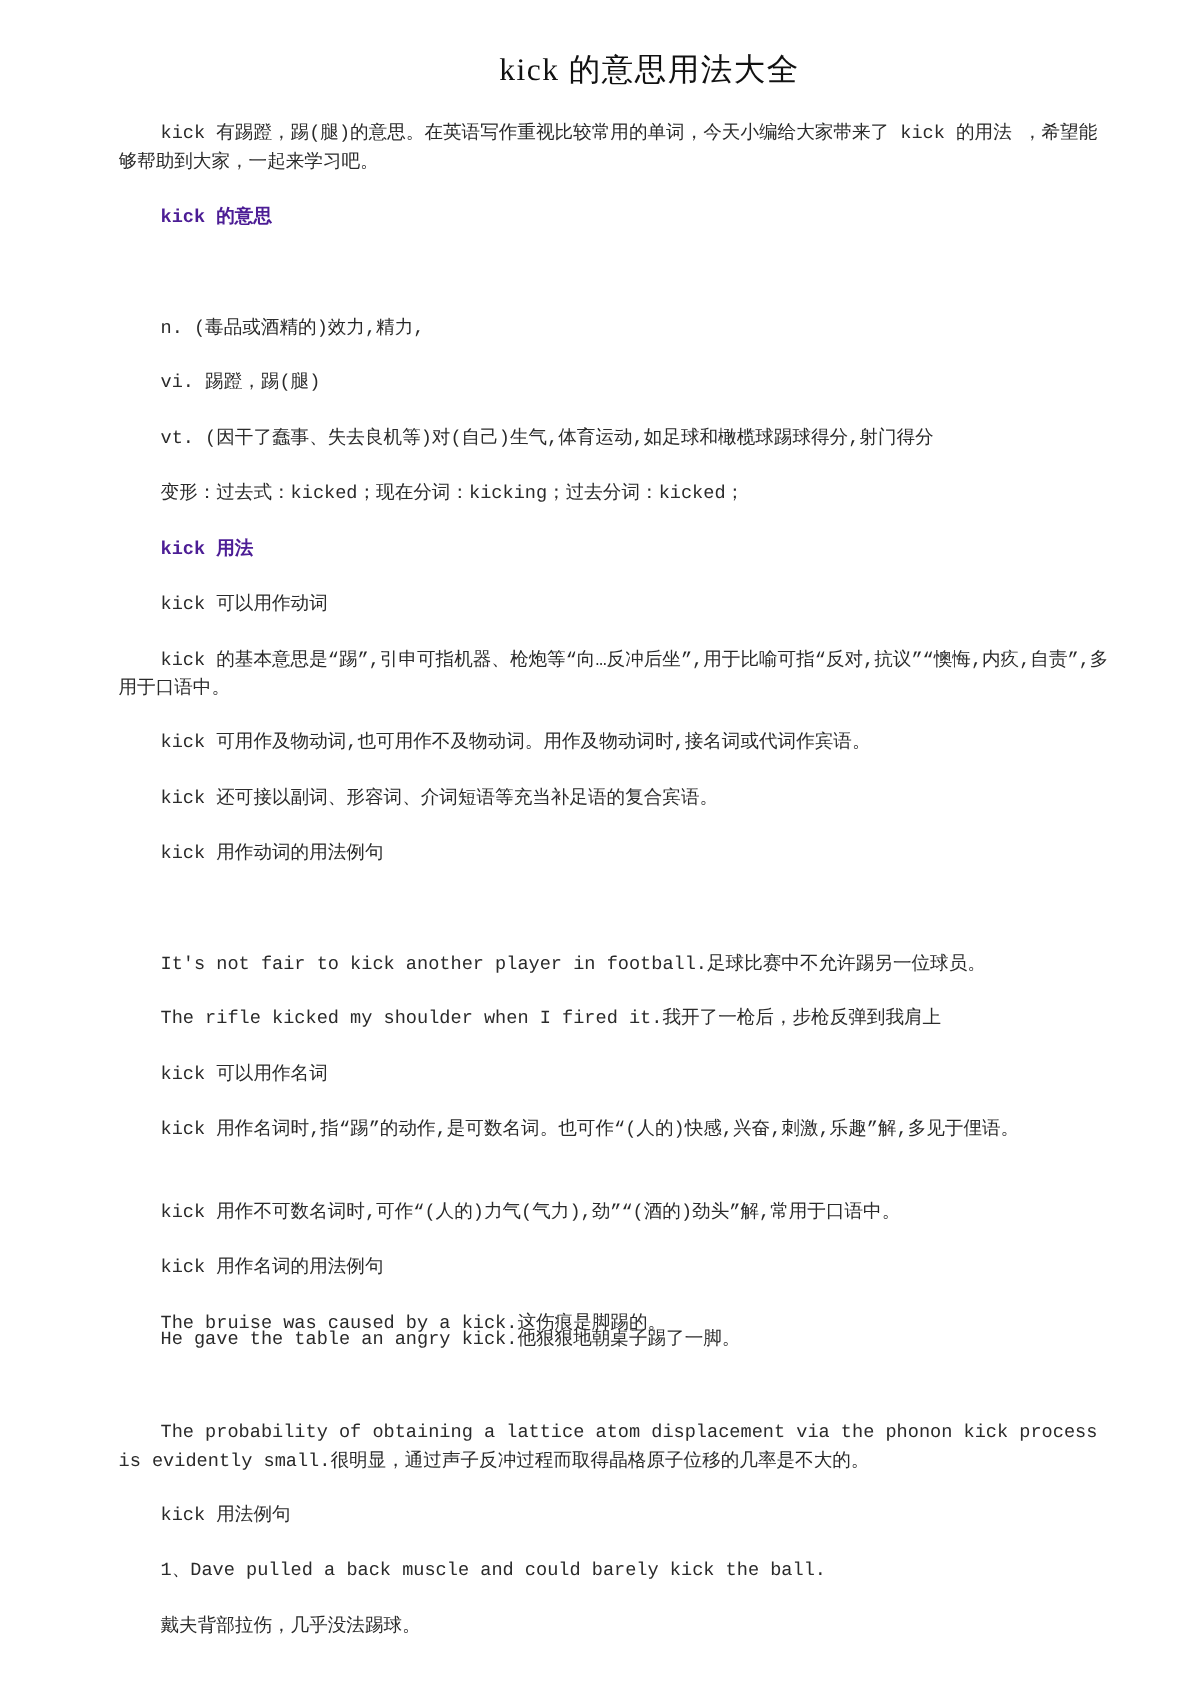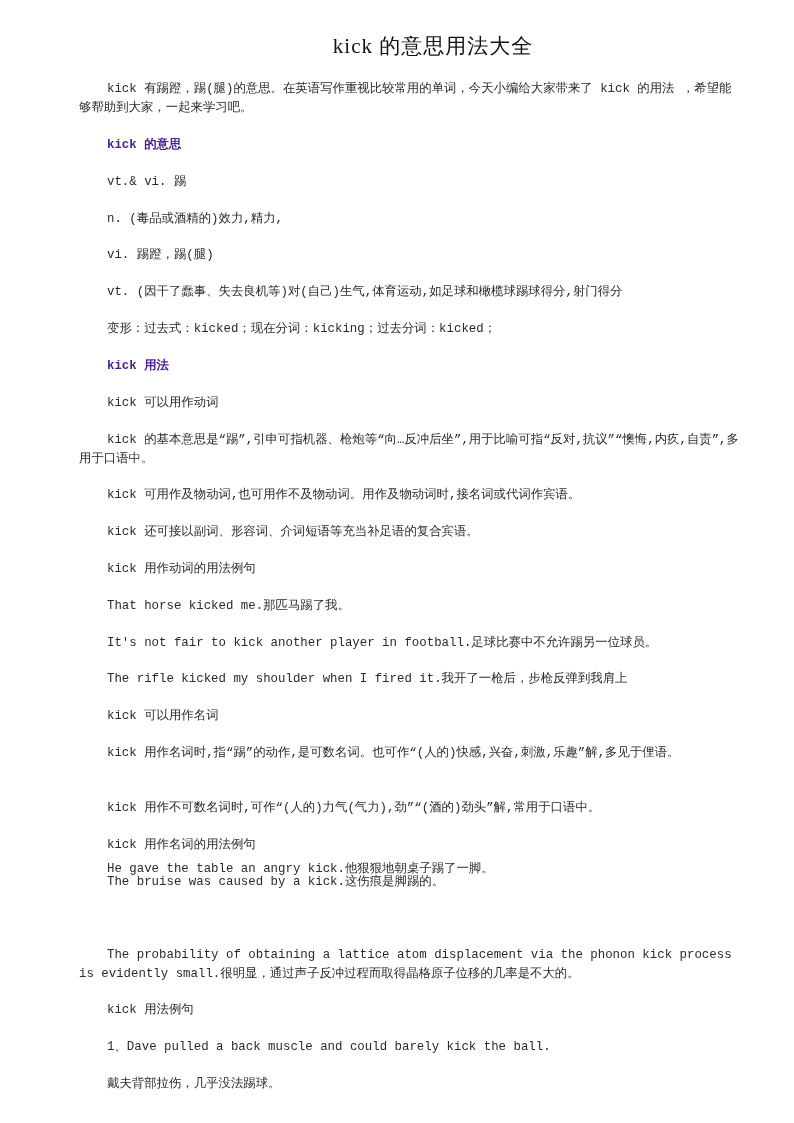--- a/index.html
+++ b/index.html
@@ -19,37 +19,35 @@
   .p.bold { font-weight: bold; color: #4c1d95; }
 </style>
 </head>
 <body>
 
 <div class="page">
   <div class="title">kick 的意思用法大全</div>
 
   <div class="p" style="top:80px">kick 有踢蹬，踢(腿)的意思。在英语写作重视比较常用的单词，今天小编给大家带来了 kick 的用法 ，希望能够帮助到大家，一起来学习吧。</div>
   <div class="p bold" style="top:136px">kick 的意思</div>
-  <div class="p" style="top:173px">vt.&amp; vi. 踢</div>
   <div class="p" style="top:210px">n. (毒品或酒精的)效力,精力,</div>
   <div class="p" style="top:246px">vi. 踢蹬，踢(腿)</div>
   <div class="p" style="top:283px">vt. (因干了蠢事、失去良机等)对(自己)生气,体育运动,如足球和橄榄球踢球得分,射门得分</div>
   <div class="p" style="top:320px">变形：过去式：kicked；现在分词：kicking；过去分词：kicked；</div>
   <div class="p" style="top:394px">kick 可以用作动词</div>
   <div class="p bold" style="top:357px">kick 用法</div>
   <div class="p" style="top:431px">kick 的基本意思是“踢”,引申可指机器、枪炮等“向…反冲后坐”,用于比喻可指“反对,抗议”“懊悔,内疚,自责”,多用于口语中。</div>
   <div class="p" style="top:486px">kick 可用作及物动词,也可用作不及物动词。用作及物动词时,接名词或代词作宾语。</div>
   <div class="p" style="top:523px">kick 还可接以副词、形容词、介词短语等充当补足语的复合宾语。</div>
   <div class="p" style="top:560px">kick 用作动词的用法例句</div>
-  <div class="p" style="top:597px">That horse kicked me.那匹马踢了我。</div>
   <div class="p" style="top:670px">The rifle kicked my shoulder when I fired it.我开了一枪后，步枪反弹到我肩上</div>
   <div class="p" style="top:634px">It's not fair to kick another player in football.足球比赛中不允许踢另一位球员。</div>
   <div class="p" style="top:707px">kick 可以用作名词</div>
   <div class="p" style="top:744px">kick 用作名词时,指“踢”的动作,是可数名词。也可作“(人的)快感,兴奋,刺激,乐趣”解,多见于俚语。</div>
   <div class="p" style="top:799px">kick 用作不可数名词时,可作“(人的)力气(气力),劲”“(酒的)劲头”解,常用于口语中。</div>
   <div class="p" style="top:836px">kick 用作名词的用法例句</div>
   <div class="p" style="top:873px">The bruise was caused by a kick.这伤痕是脚踢的。</div>
-  <div class="p" style="top:860px">He gave the table an angry kick.他狠狠地朝桌子踢了一脚。</div>
+  <div class="p" style="top:884px">He gave the table an angry kick.他狠狠地朝桌子踢了一脚。</div>
   <div class="p" style="top:1001px">kick 用法例句</div>
   <div class="p" style="top:946px">The probability of obtaining a lattice atom displacement via the phonon kick process is evidently small.很明显，通过声子反冲过程而取得晶格原子位移的几率是不大的。</div>
   <div class="p" style="top:1038px">1、Dave pulled a back muscle and could barely kick the ball.</div>
   <div class="p" style="top:1075px">戴夫背部拉伤，几乎没法踢球。</div>
 </div>
 
 </body></html>

